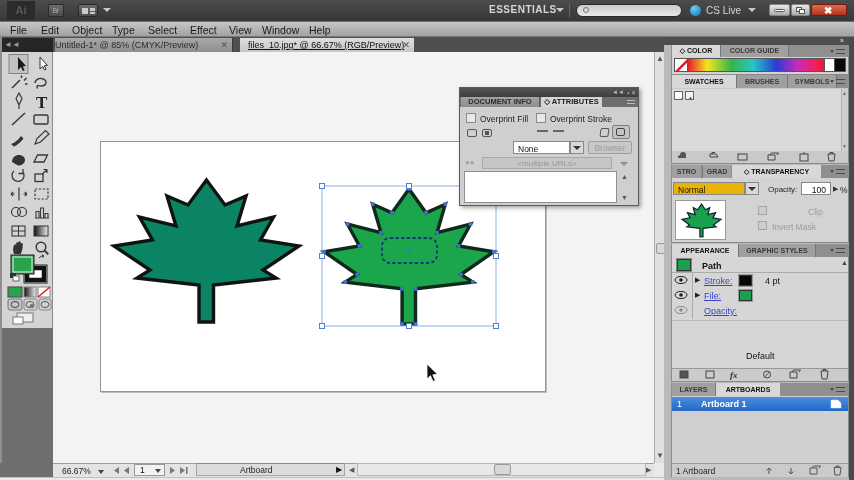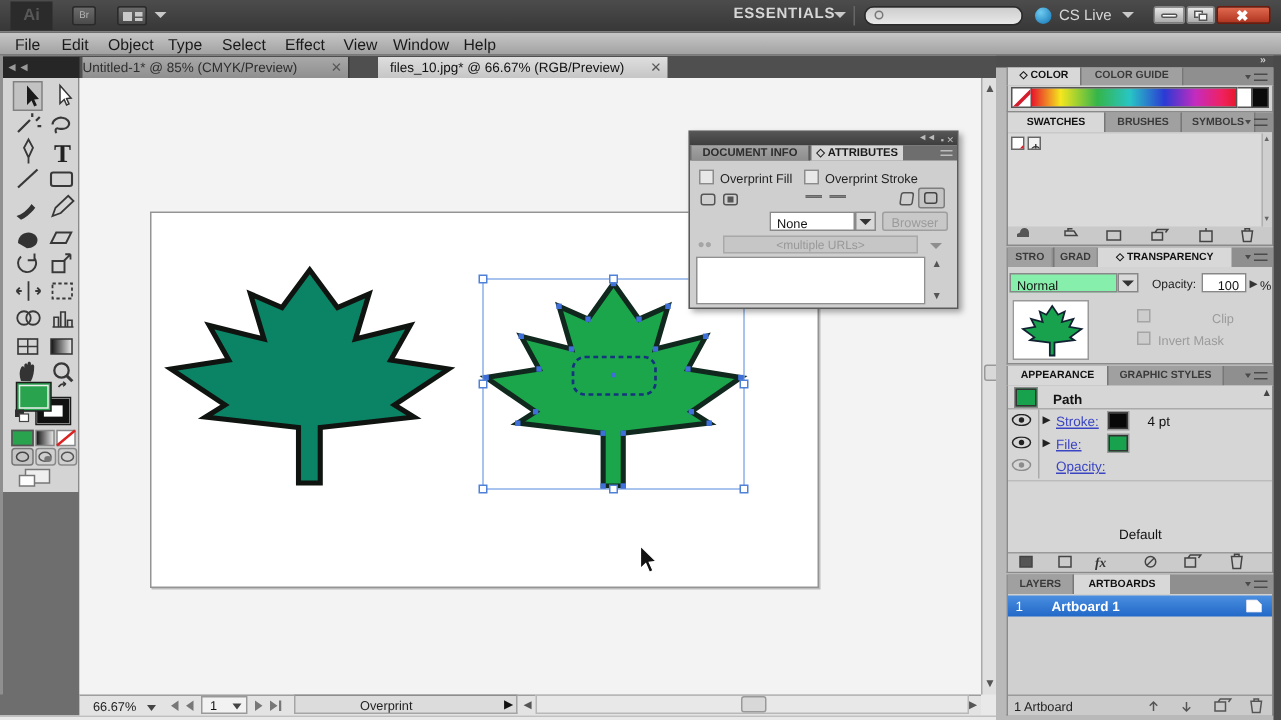--- a/index.html
+++ b/index.html
@@ -85,21 +85,21 @@
     <span style="left:190px;">Effect</span>
     <span style="left:229px;">View</span>
     <span style="left:262px;">Window</span>
     <span style="left:309px;">Help</span>
 </div>
 
 <div class="abs" id="tabbar"></div>
 <div class="abs" style="left:0px; top:38px; width:53px; height:14px; background:#262626;"></div>
 <div class="abs" style="left:4px; top:40px; color:#9a9a9a; font-size:8px;">◄◄</div>
 <div class="doctab" style="left:55px; width:178px; background:linear-gradient(#a8a8a8,#8f8f8f); color:#2e2e2e; border-right:1px solid #3a3a3a;"><span style="margin-left:0;text-align:right;">Untitled-1* @ 85% (CMYK/Preview)</span> <span style="position:absolute; right:4px; top:0px; color:#555;">✕</span></div>
-<div class="doctab" style="left:252px; width:193px; background:linear-gradient(#dedede,#c6c6c6); color:#111;"><span style="margin-left:8px;">files_10.jpg* @ 66.67% (RGB/Preview)</span> <span style="position:absolute; right:4px; top:0px; color:#555;">✕</span></div>
+<div class="doctab" style="left:240px; width:174px; background:linear-gradient(#dedede,#c6c6c6); color:#111;text-decoration:underline;"><span style="margin-left:8px;">files_10.jpg* @ 66.67% (RGB/Preview)</span> <span style="position:absolute; right:4px; top:0px; color:#555;">✕</span></div>
 
 <div class="abs" id="toolstrip"></div>
 <div class="abs" id="toolpanel"></div>
 <svg class="abs" id="toolicons" style="left:0; top:52px;" width="53" height="276" viewBox="0 0 53 276">
 <defs>
 <linearGradient id="ggrad" x1="0" y1="0" x2="1" y2="0">
         <stop offset="0" stop-color="#111"></stop>
         <stop offset="1" stop-color="#eee"></stop>
       </linearGradient>
 </defs>
@@ -236,21 +236,21 @@
     <path d="M19 1 L14 4.5 L19 8 Z" fill="#777"></path>
   </svg>
 <div class="abs" style="left:134px; top:464px; width:31px; height:12px; background:#f2f2f2; border:1px solid #999; font-size:8.5px; color:#111; padding-left:5px;">1</div>
 <div class="abs caret" style="left:155px; top:469px; border-top-color:#444; border-left-width:3px; border-right-width:3px;"></div>
 <svg class="abs" style="left:169px; top:466px;" width="26" height="9">
     <path d="M1 1 L6 4.5 L1 8 Z" fill="#777"></path>
     <path d="M11 1 L16 4.5 L11 8 Z M17 1 L17 8 M16 4.5 L11 4.5" fill="#777" stroke="none"></path>
     <path d="M17 1 l1.5 0 l0 7 l-1.5 0 Z" fill="#777"></path>
   </svg>
 <div class="abs" style="left:196px; top:463px; width:149px; height:13px; background:#dcdcdc; border:1px solid #a5a5a5; border-top-color:#8d8d8d;"></div>
-<div class="abs" style="left:240px; top:465px; font-size:8.5px; color:#222;">Overprint</div>
+<div class="abs" style="left:240px; top:465px; font-size:8.5px; color:#222;">Artboard</div>
 <div class="abs" style="left:336px; top:465px; font-size:8px; color:#111;">▶</div>
 <div class="abs" style="left:349px; top:466px; font-size:7px; color:#555;">◀</div>
 <div class="abs" style="left:357px; top:463px; width:289px; height:13px; background:#e8e8e8; border:1px solid #b8b8b8;"></div>
 <div class="abs" style="left:494px; top:464px; width:17px; height:11px; background:#d8d8d8; border:1px solid #999; border-radius:2px;"></div>
 <div class="abs" style="left:646px; top:466px; font-size:7px; color:#555;">▶</div>
 <div class="abs" id="bottomstrip"></div>
 
 <div class="abs" id="floatpanel">
   <div class="abs" style="left:0; top:0; width:178px; height:9px; background:linear-gradient(#555,#3d3d3d);"></div>
   <div class="abs" style="right:14px; top:1px; color:#bbb; font-size:6px;">◄◄</div>
@@ -336,21 +336,21 @@
       <path d="M156 3 l7 0 l-1 7 l-5 0 Z M158 3 l0 -1.5 l3 0 l0 1.5"></path>
     </g>
   </svg>
 
   <div class="abs" style="left:7px; top:128px; width:178px; height:13px; background:#8f8f8f;"></div>
   <div class="abs" style="left:8px; top:128px; width:29px; height:13px; background:#a0a0a0; color:#3a3a3a; font-size:7px; font-weight:bold; line-height:13px; text-align:center;">STRO</div>
   <div class="abs" style="left:38px; top:128px; width:29px; height:13px; background:#a0a0a0; color:#3a3a3a; font-size:7px; font-weight:bold; line-height:13px; text-align:center; border-left:1px solid #777;">GRAD</div>
   <div class="abs" style="left:68px; top:128px; width:89px; height:13px; background:#d8d8d8; color:#111; font-size:7px; font-weight:bold; line-height:13px; text-align:center;">◇ TRANSPARENCY</div>
   <div class="abs pm" style="left:172px; top:132px;"></div>
   <div class="abs" style="left:7px; top:141px; width:178px; height:65px; background:#d3d3d3; border:1px solid #8a8a8a; border-top:none;"></div>
-  <div class="abs" style="left:9px; top:145px; width:72px; height:13px; background:#86efac; border:1px solid #888; font-size:8.5px; color:#111; padding:2px 0 0 4px;">Normal</div>
+  <div class="abs" style="left:9px; top:145px; width:72px; height:13px; background:#eab308; border:1px solid #888; font-size:8.5px; color:#111; padding:2px 0 0 4px;">Normal</div>
   <div class="abs" style="left:81px; top:145px; width:14px; height:13px; background:#d9d9d9; border:1px solid #888;"></div>
   <div class="abs caret" style="left:84px; top:150px; border-top-color:#333;"></div>
   <div class="abs" style="left:104px; top:148px; font-size:8px; color:#222;">Opacity:</div>
   <div class="abs" style="left:137px; top:145px; width:30px; height:13px; background:#fff; border:1px solid #888; font-size:8.5px; color:#111; text-align:right; padding:2px 4px 0 0;">100</div>
   <div class="abs" style="left:169px; top:148px; font-size:7px; color:#333;">▶</div>
   <div class="abs" style="left:176px; top:148px; font-size:8.5px; color:#222;">%</div>
   <div class="abs" style="left:11px; top:163px; width:51px; height:40px; background:#fff; border:1px solid #999;">
     <svg width="51" height="40" viewBox="0 0 51 40">
         <polygon points="25.5,3.0 21.6,8.8 17.2,6.7 19.1,13.7 11.4,11.6 14.1,16.9 6.0,18.3 13.6,23.9 10.8,25.8 23.9,27.4 23.9,36.0 27.0,36.0 27.0,27.4 40.2,25.8 37.4,23.9 45.0,18.3 36.9,16.9 39.6,11.6 31.9,13.7 33.8,6.7 29.4,8.8" fill="#18a24d" stroke="#123" stroke-width="1.2"></polygon>
       </svg>

